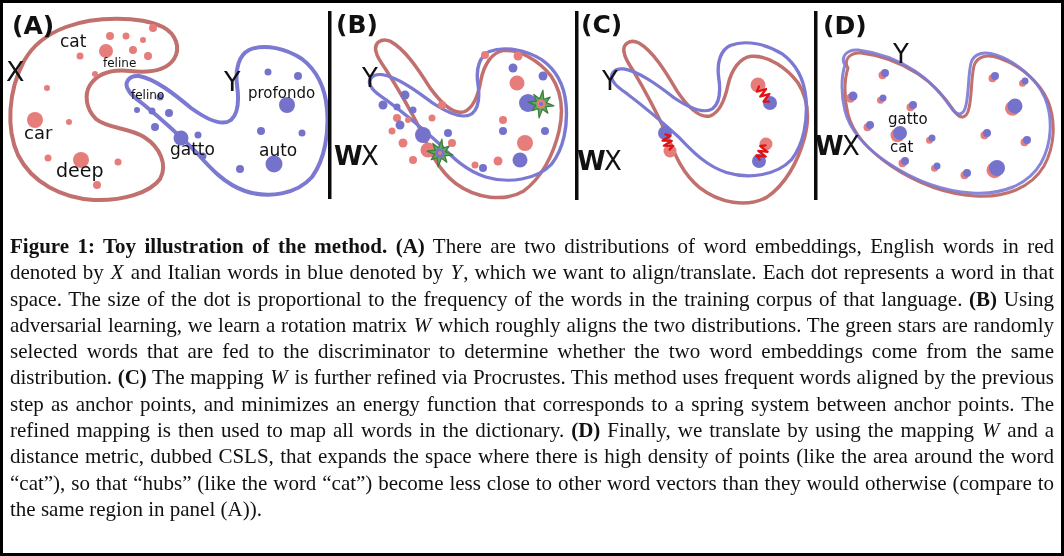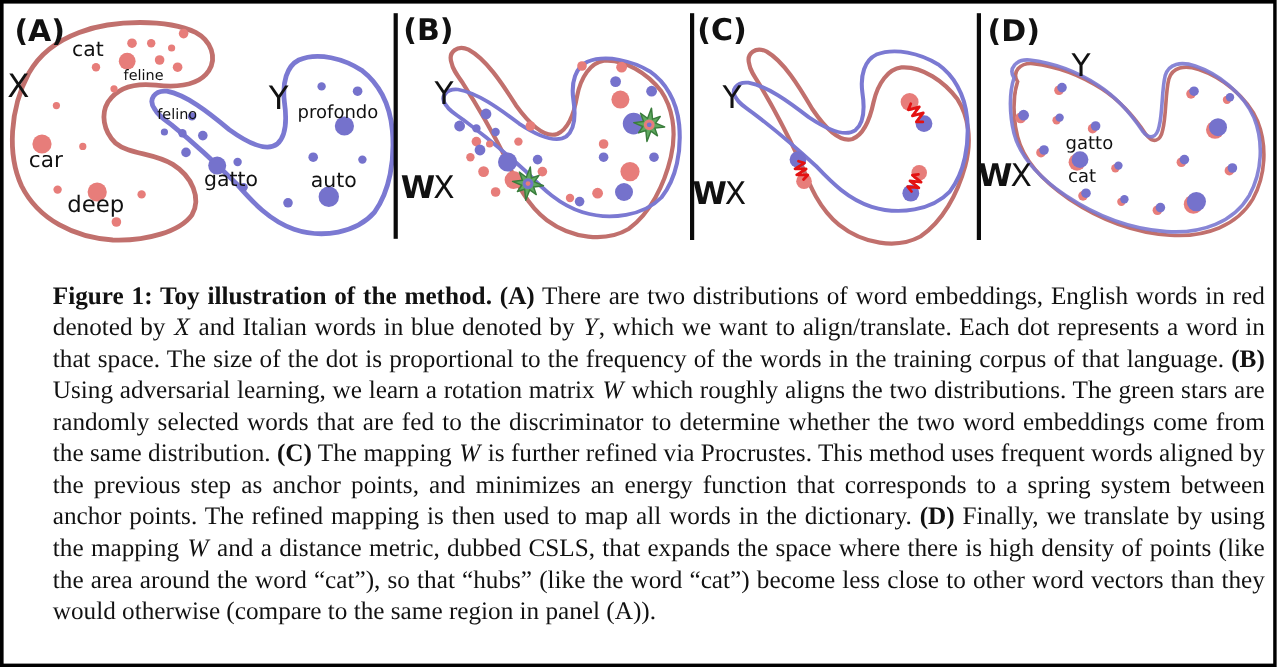--- a/index.html
+++ b/index.html
@@ -15,21 +15,20 @@
   svg{display:block;}
   .caption{
     position:absolute;
     left:7px;right:7px;top:230px;
     font-family:"Liberation Serif", serif;
     font-size:21px;
     line-height:26.3px;
     color:#111;
     text-align:justify;
     text-align-last:left;
-    margin-left:34px;
   }
   .caption .b{font-weight:bold;}
   .caption .i{font-style:italic;padding:0 1px;}
 </style>
 </head>
 <body>
 
 <div class="page">
 
   <svg width="1058" height="229" viewBox="3 0 1058 229">

